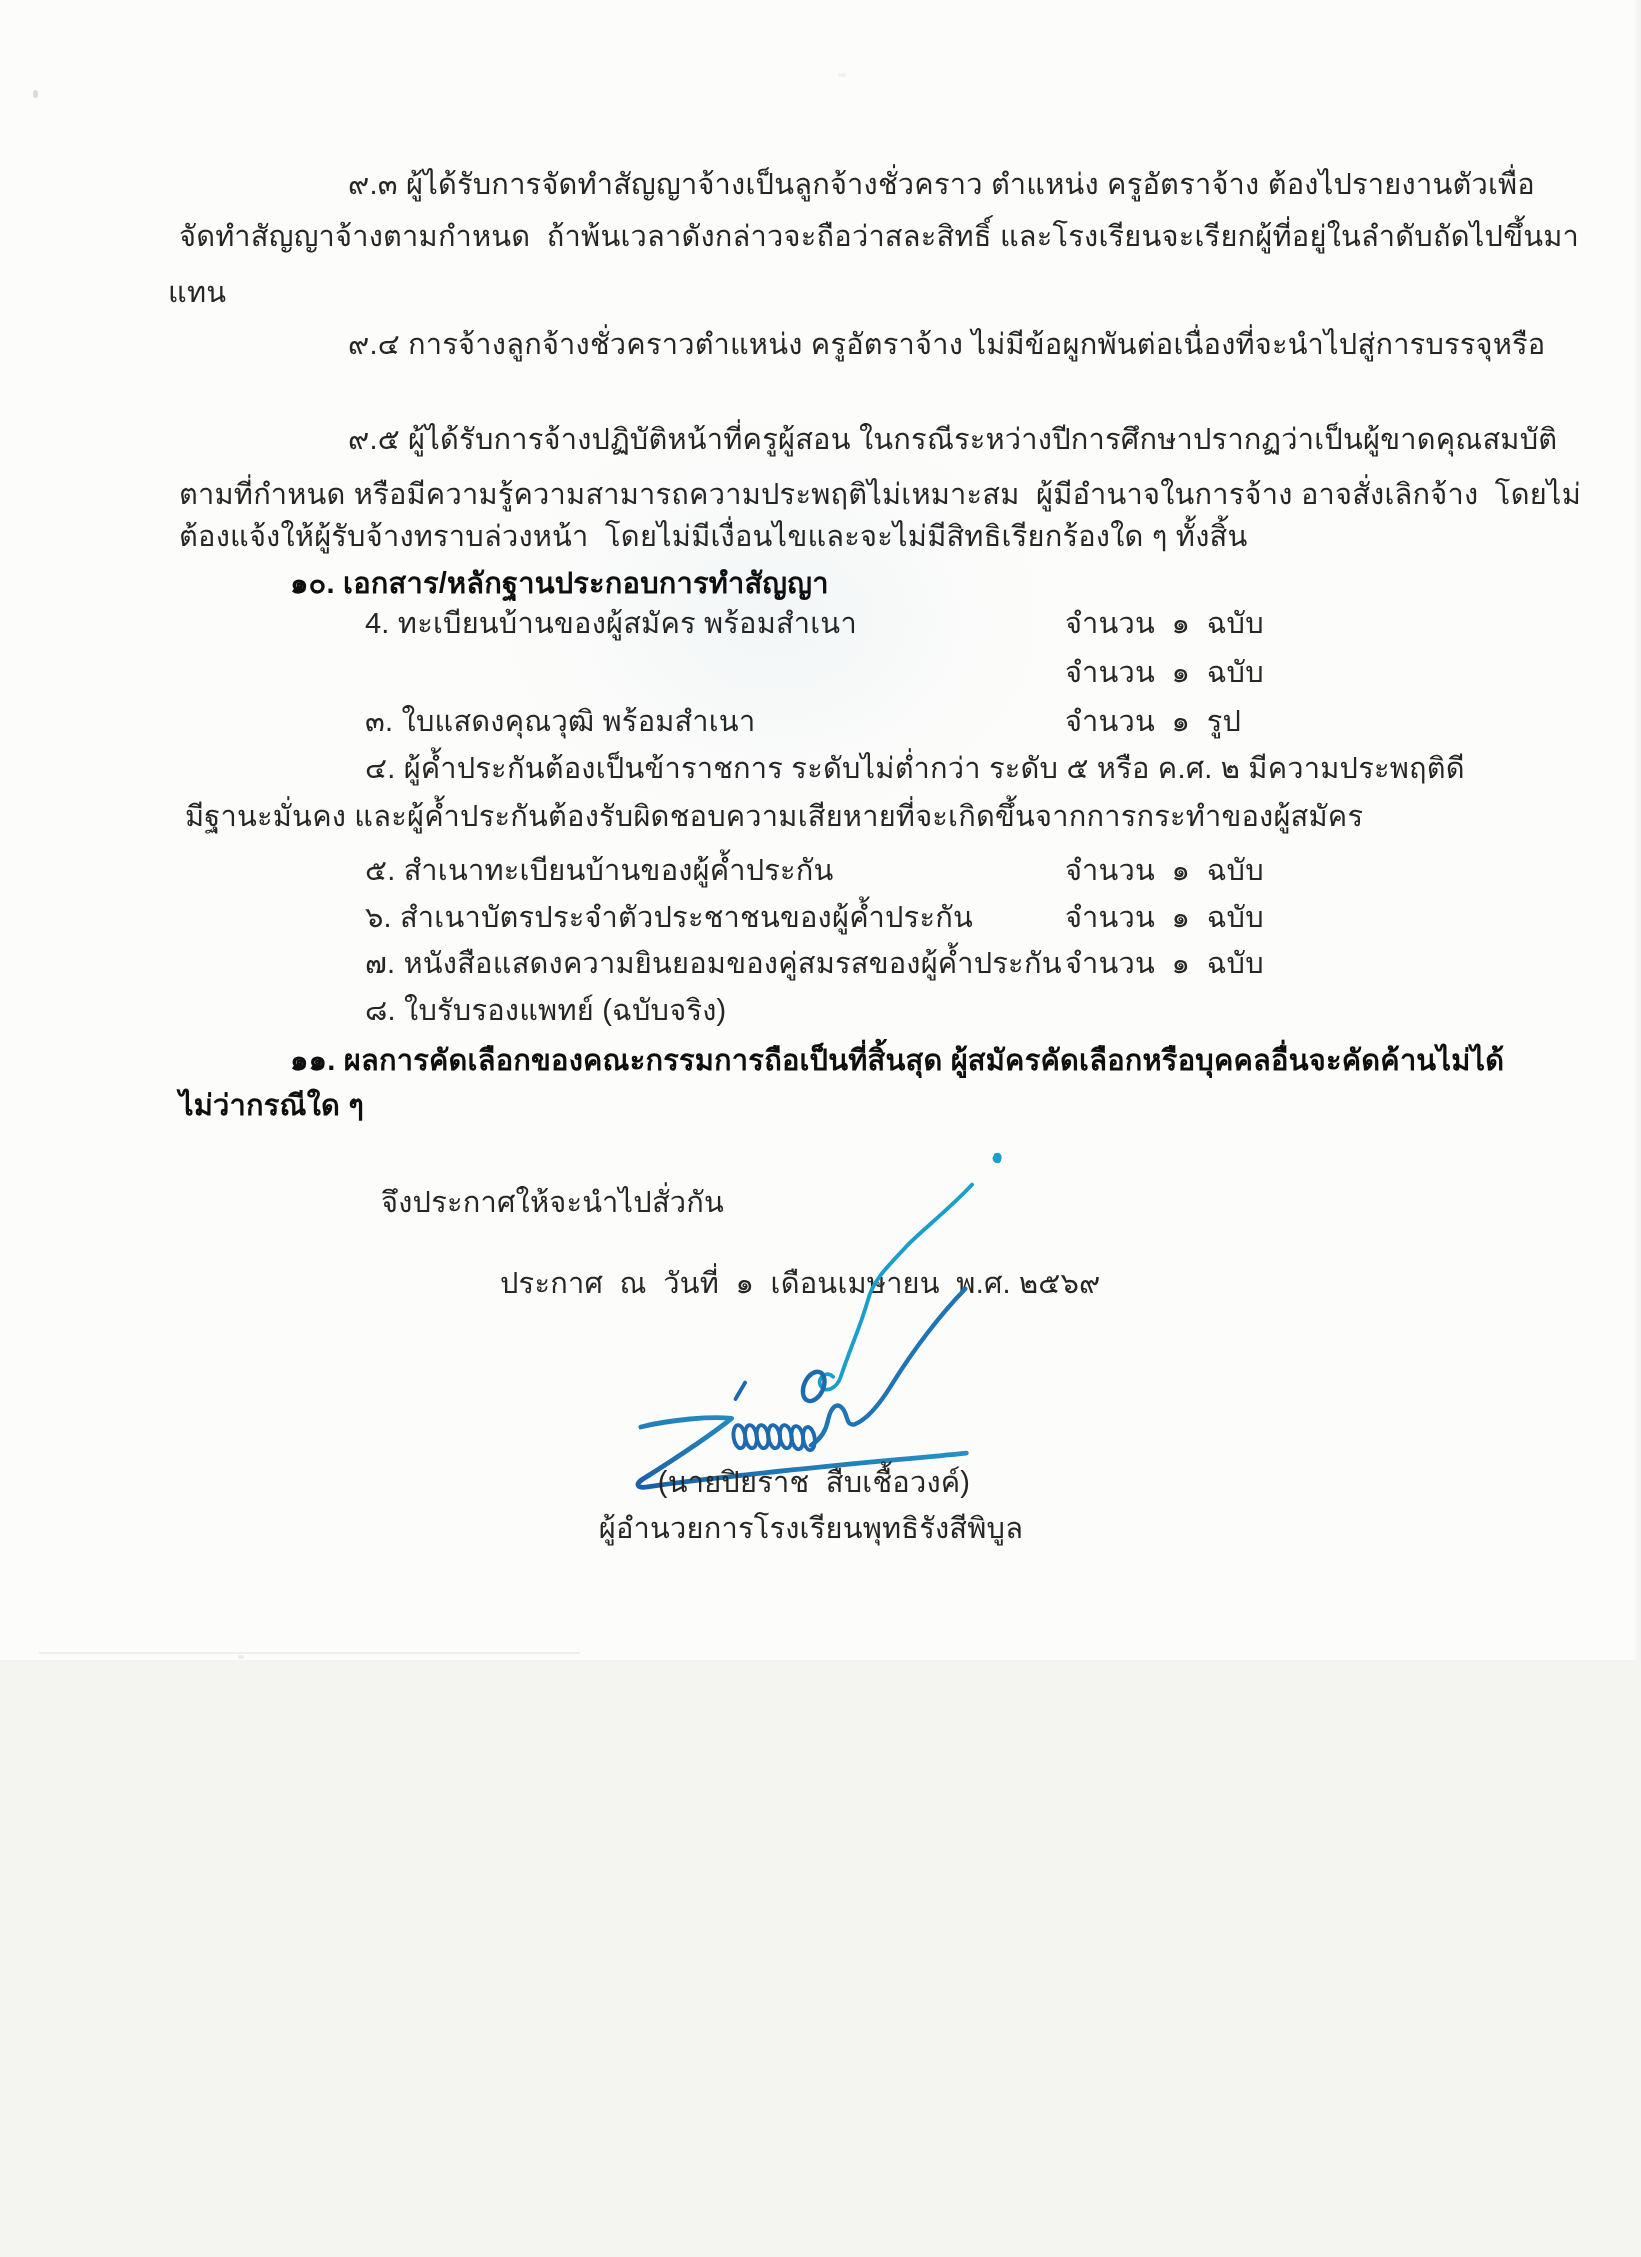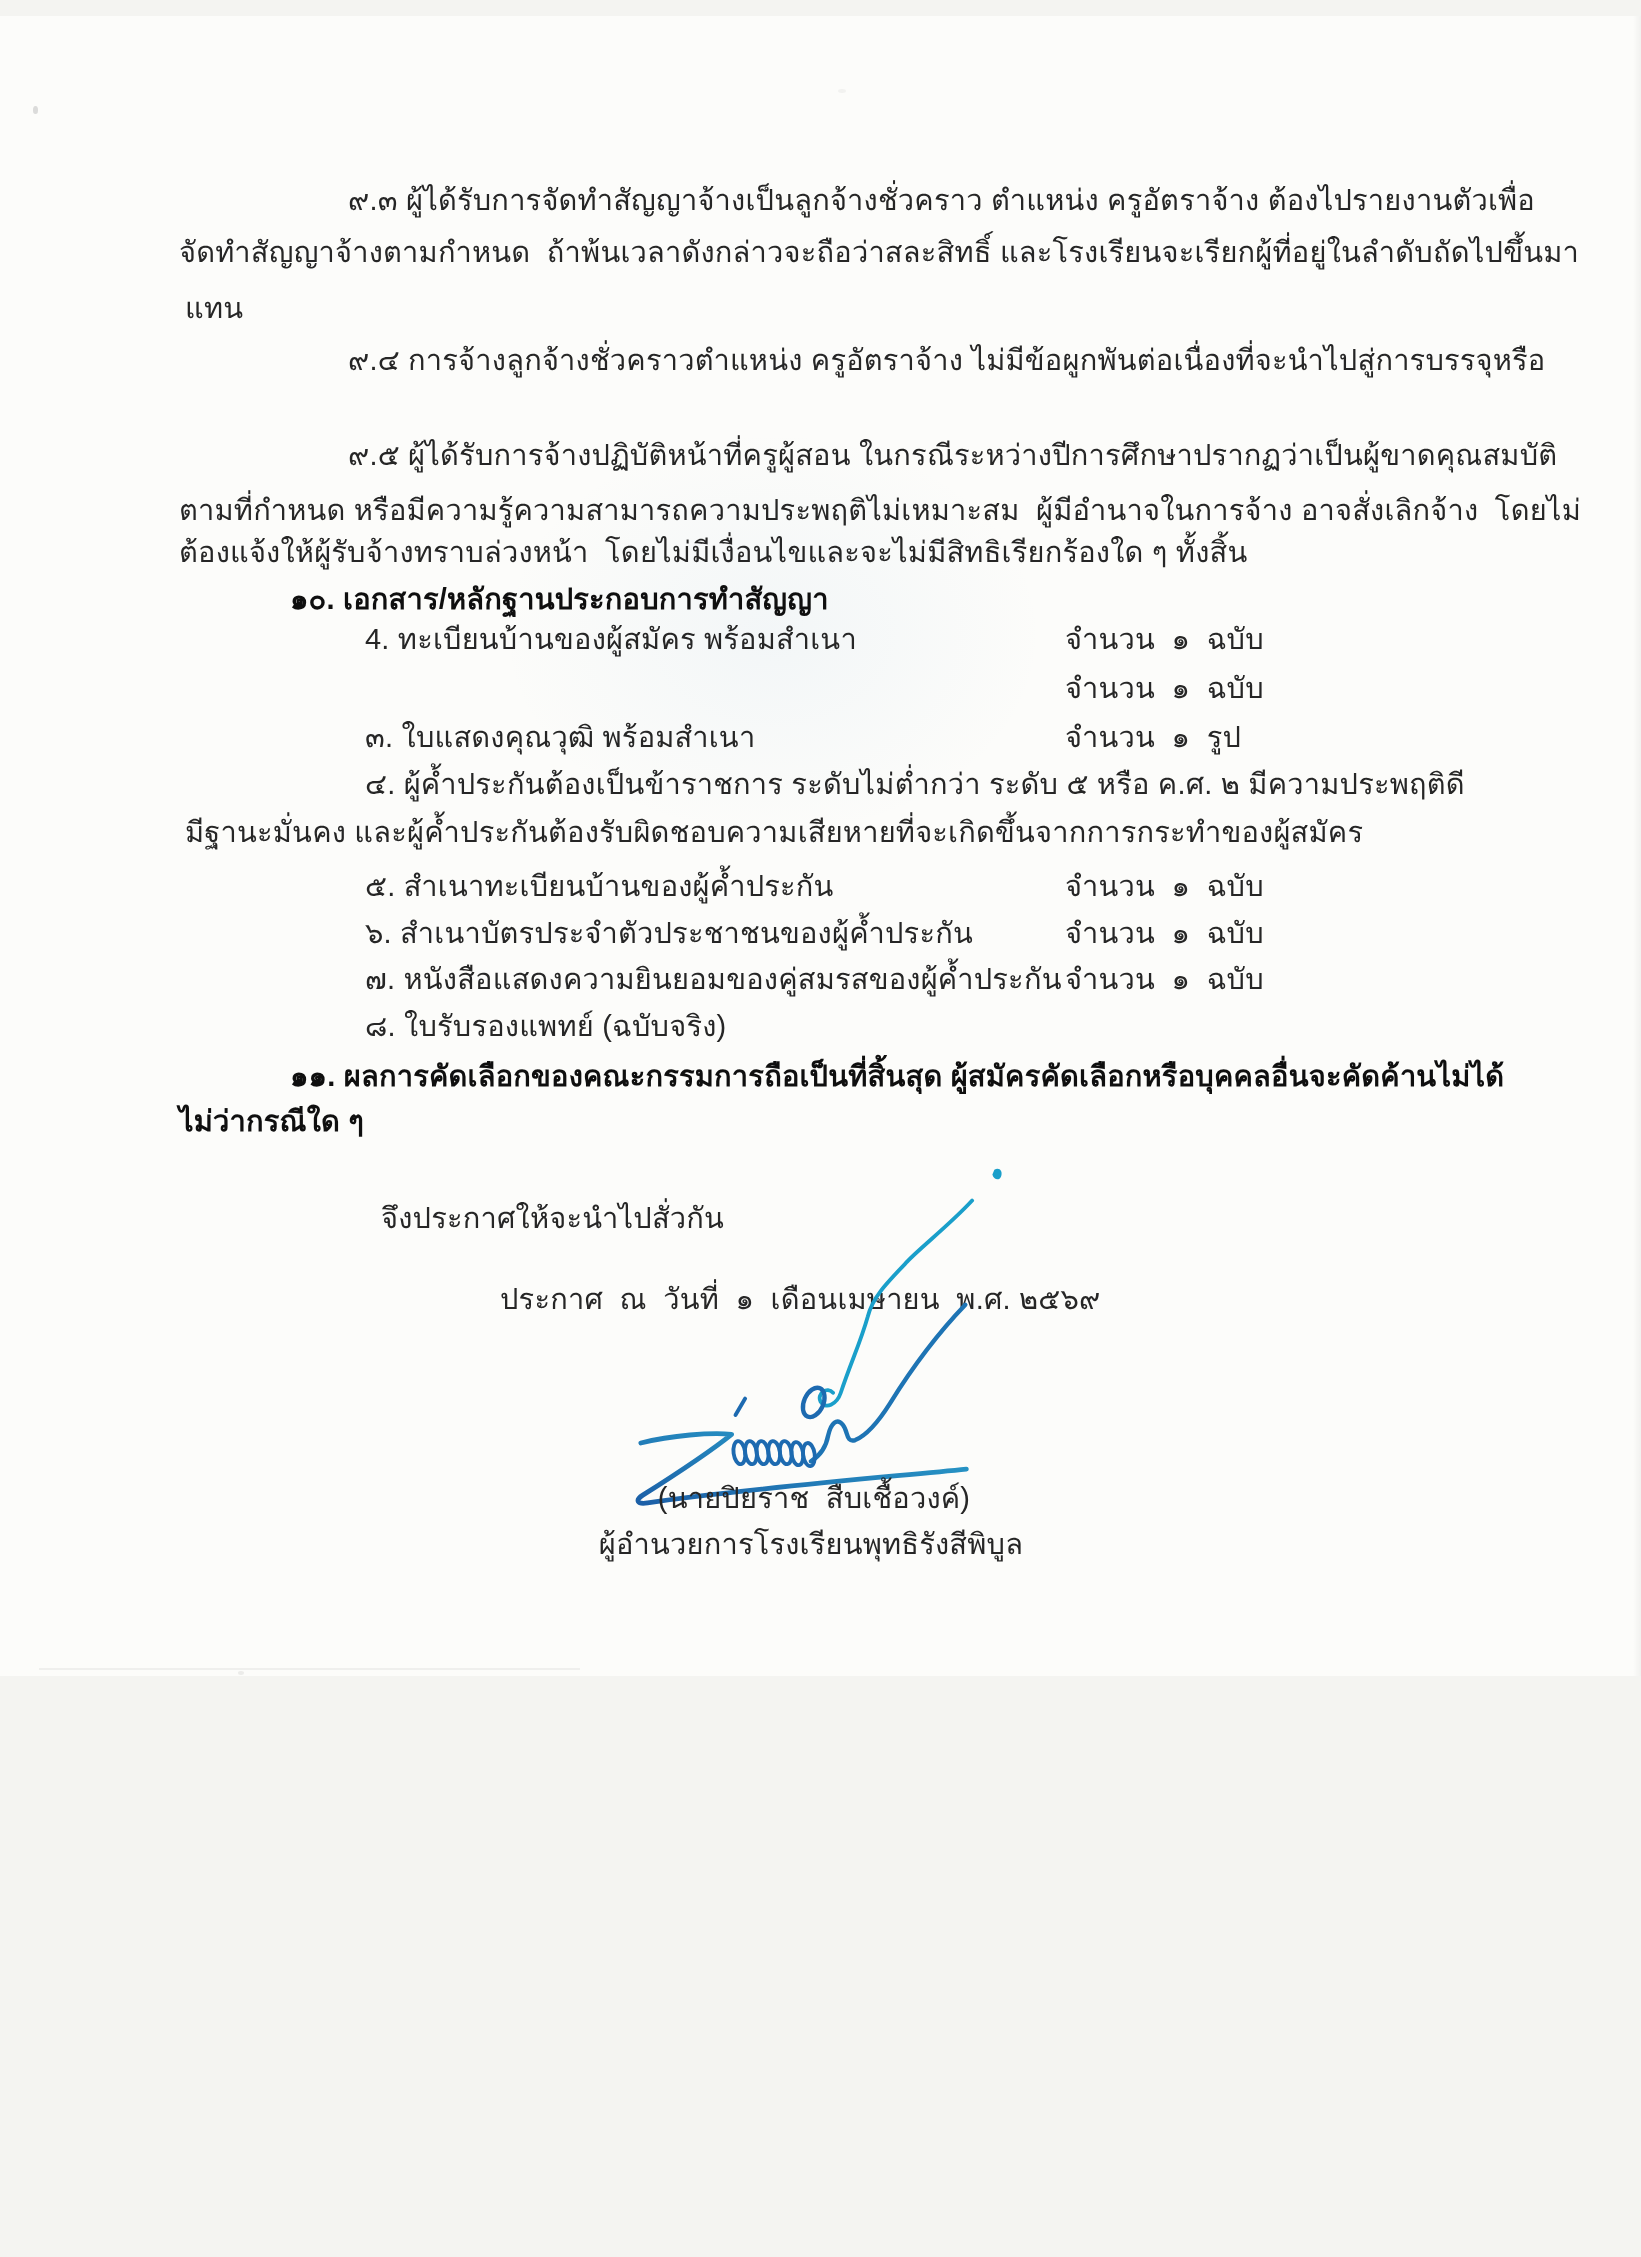--- a/index.html
+++ b/index.html
@@ -1,20 +1,19 @@
 <!DOCTYPE html>
 <html><head>
 <meta charset="utf-8">
 <style>
   html,body{margin:0;padding:0;background:#f4f4f1;}
   #page{
     position:relative;width:1641px;height:1660px;
     background:#fcfcfa;overflow:hidden;
     font-family:"Liberation Sans", sans-serif;
-    margin-top:16px;
   }
   .ln{
     position:absolute;white-space:pre;
     font-size:29px;line-height:44px;color:#262626;
     letter-spacing:0.2px;
   }
   .b{font-weight:700;color:#0f0f0f;}
   .ctr{transform:translateX(-50%);}
   .blob{
     position:absolute;left:502px;top:415px;width:541px;height:406px;
@@ -33,21 +32,21 @@
   .sig{position:absolute;left:579px;top:1144px;}
 </style>
 </head>
 <body>
 
 <div id="page">
   <div class="blob"></div>
 
   <div class="ln" style="left:348px;top:162px;">๙.๓ ผู้ได้รับการจัดทำสัญญาจ้างเป็นลูกจ้างชั่วคราว ตำแหน่ง ครูอัตราจ้าง ต้องไปรายงานตัวเพื่อ</div>
   <div class="ln" style="left:179px;top:214px;">จัดทำสัญญาจ้างตามกำหนด  ถ้าพ้นเวลาดังกล่าวจะถือว่าสละสิทธิ์ และโรงเรียนจะเรียกผู้ที่อยู่ในลำดับถัดไปขึ้นมา</div>
-  <div class="ln" style="left:185px;top:270px;">แทน</div>
+  <div class="ln" style="left:168px;top:270px;">แทน</div>
 
   <div class="ln" style="left:348px;top:322px;">๙.๔ การจ้างลูกจ้างชั่วคราวตำแหน่ง ครูอัตราจ้าง ไม่มีข้อผูกพันต่อเนื่องที่จะนำไปสู่การบรรจุหรือ</div>
 
   <div class="ln" style="left:348px;top:417px;">๙.๕ ผู้ได้รับการจ้างปฏิบัติหน้าที่ครูผู้สอน ในกรณีระหว่างปีการศึกษาปรากฏว่าเป็นผู้ขาดคุณสมบัติ</div>
   <div class="ln" style="left:179px;top:514px;">ต้องแจ้งให้ผู้รับจ้างทราบล่วงหน้า  โดยไม่มีเงื่อนไขและจะไม่มีสิทธิเรียกร้องใด ๆ ทั้งสิ้น</div>
   <div class="ln" style="left:179px;top:472px;">ตามที่กำหนด หรือมีความรู้ความสามารถความประพฤติไม่เหมาะสม  ผู้มีอำนาจในการจ้าง อาจสั่งเลิกจ้าง  โดยไม่</div>
 
   <div class="ln b" style="left:290px;top:561px;">๑๐. เอกสาร/หลักฐานประกอบการทำสัญญา</div>
 
   <div class="ln" style="left:365px;top:601px;">4. ทะเบียนบ้านของผู้สมัคร พร้อมสำเนา</div>

